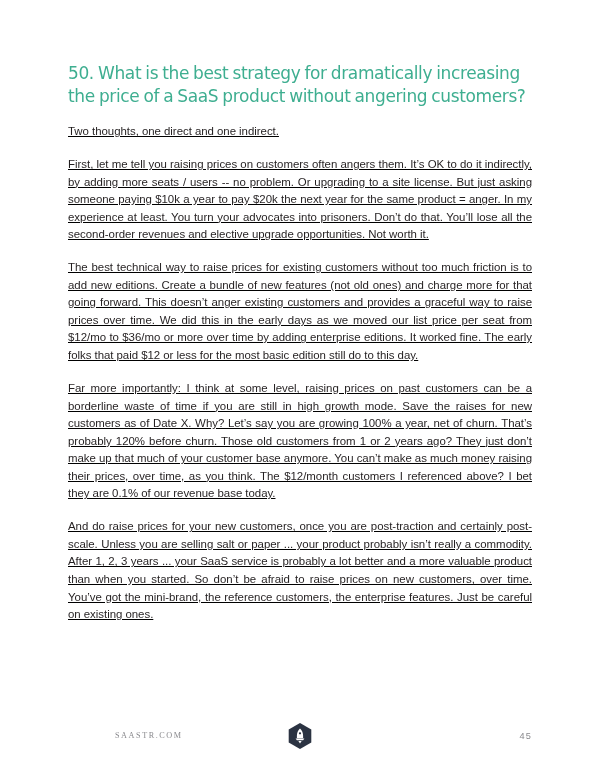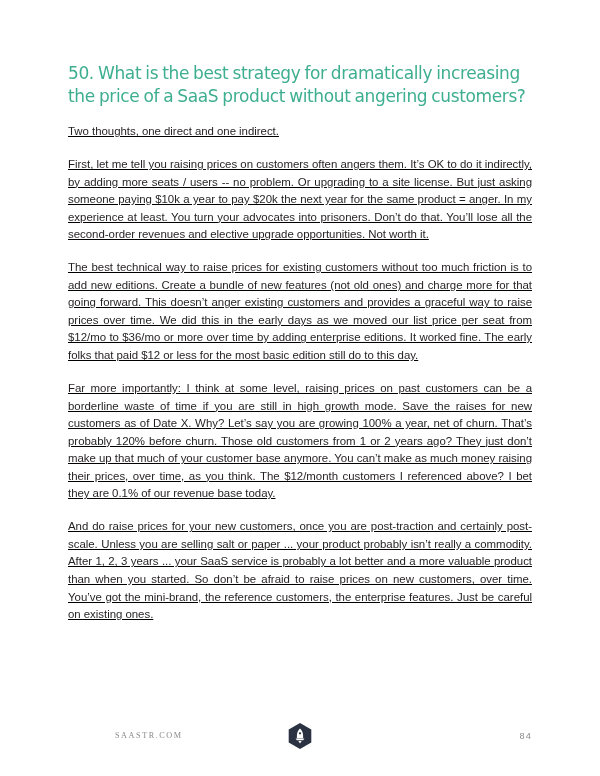--- a/index.html
+++ b/index.html
@@ -126,17 +126,17 @@
     <div class="footer-logo">
       <svg viewBox="0 0 26 28" xmlns="http://www.w3.org/2000/svg" aria-hidden="true">
         <path d="M13 0.9 L24.3 7.45 L24.3 20.55 L13 27.1 L1.7 20.55 L1.7 7.45 Z" fill="#2b3342"></path>
         <path d="M13 6.4 c2.05 1.95 3.1 4.55 3.1 7.25 l0 2.5 l-6.2 0 l0 -2.5 c0 -2.7 1.05 -5.3 3.1 -7.25 z" fill="#ffffff"></path>
         <circle cx="13" cy="11.3" r="1.15" fill="#2b3342"></circle>
         <path d="M8.6 16.6 l8.8 0 l-1.25 1.75 l-6.3 0 z" fill="#ffffff"></path>
         <path d="M11.35 19.1 l3.3 0 l-1.65 2.5 z" fill="#ffffff"></path>
       </svg>
     </div>
 
-    <div class="footer-page">84</div>
+    <div class="footer-page">45</div>
 
   </div>
 
 </div>
 
 </body></html>

